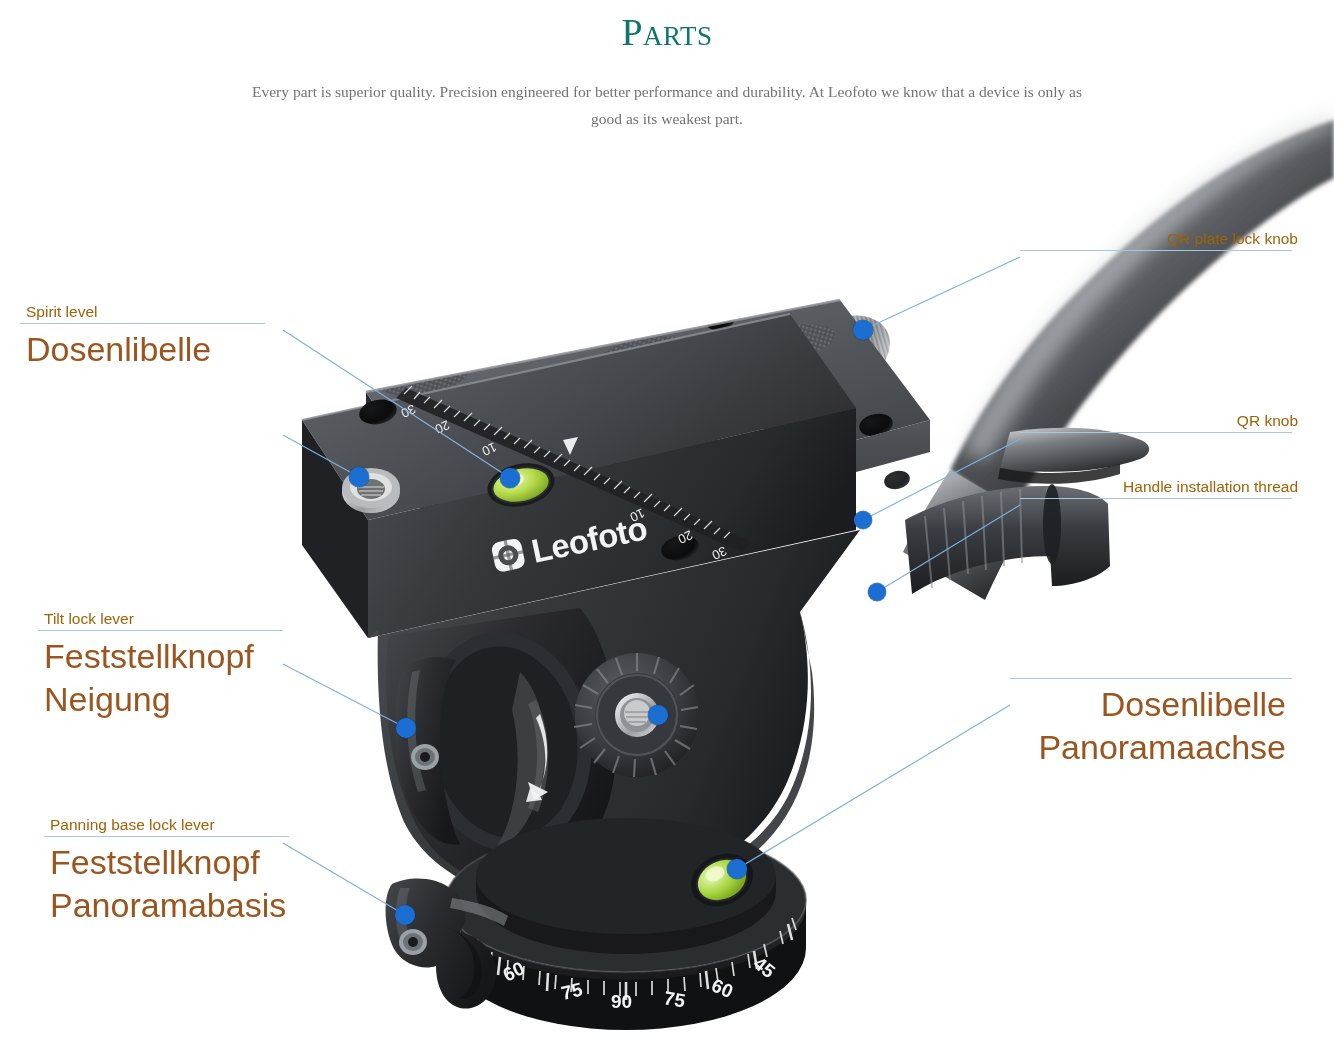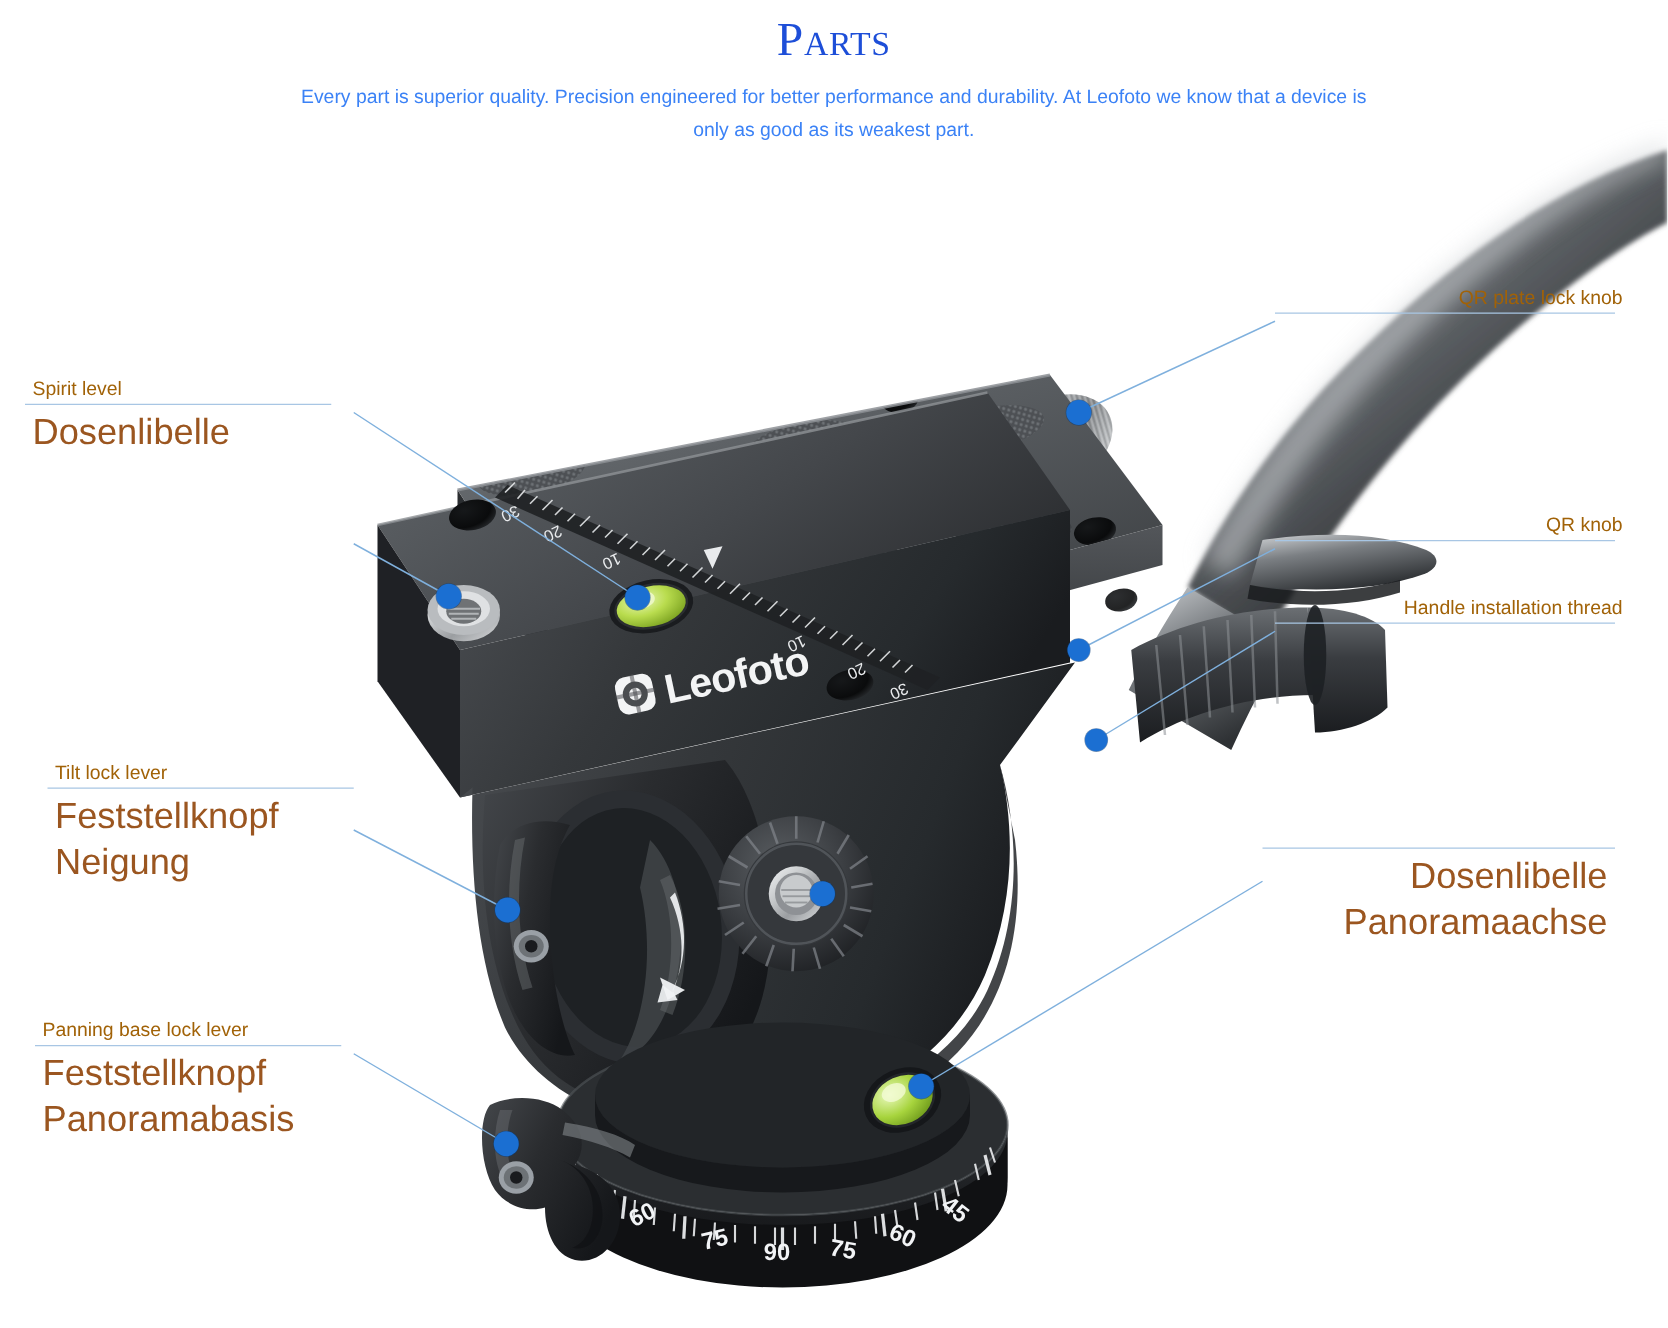--- a/index.html
+++ b/index.html
@@ -1,38 +1,38 @@
 <!DOCTYPE html>
 <html><head>
 <meta charset="utf-8">
 <style>
   html,body{margin:0;padding:0;background:#ffffff;}
   body{width:1334px;height:1062px;position:relative;overflow:hidden;
        font-family:"Liberation Sans",sans-serif;-webkit-font-smoothing:antialiased;}
 
   
   #header{position:absolute;left:0;top:0;width:1334px;}
-  #page-title{font-family:"Liberation Serif",serif;font-size:38px;color:#1d4ed8;
+  #page-title{font-family:"Liberation Serif",serif;font-size:38px;color:#0f766e;
     text-align:center;margin:10px 0 0 0;letter-spacing:.5px;font-variant:small-caps;font-weight:400;}
-  #page-subtitle{width:860px;margin:10px auto 0 auto;text-align:center;
-    font-size:15.5px;color:#3b82f6;line-height:1.75;font-weight:400;}
+  #page-subtitle{width:860px;margin:24px auto 0 auto;text-align:center;
+    font-size:15.5px;color:#737373;line-height:1.75;font-weight:400;font-family:Liberation Serif, serif;}
 
   
   #photo-stage{position:absolute;left:0;top:0;width:1334px;height:1062px;}
   #photo-svg{position:absolute;left:0;top:0;}
 
   
   #annotations{position:absolute;left:0;top:0;width:1334px;height:1062px;}
   #leader-svg{position:absolute;left:0;top:0;}
 
   .callout{position:absolute;}
   .callout .en{font-size:15.5px;color:#a16207;white-space:nowrap;line-height:1.1;
     padding:0 6px 3px 6px;}
   .callout .rule{height:0;border-top:1.3px solid #a8c6e4;}
-  .callout .de{font-size:29px;color:#9b5620;line-height:1.26;white-space:nowrap;
+  .callout .de{font-size:34px;color:#9b5620;line-height:1.26;white-space:nowrap;
     padding:4px 0 0 6px;font-weight:400;}
   .callout.right .en{text-align:right;}
   .callout.right .de{text-align:right;padding:4px 6px 0 0;}
 
   .dot{position:absolute;width:20px;height:20px;border-radius:50%;
     background:#1b6fd2;box-shadow:0 0 0 .5px rgba(10,60,120,.55);}
   .dot.sm{width:18px;height:18px;}
 </style>
 </head>
 <body>
@@ -503,21 +503,21 @@
   </div>
 
 
   <div class="callout left" style="left:38px;top:610px;">
     <div class="en">Tilt lock lever</div>
     <div class="rule" style="width:245px"></div>
     <div class="de" style="white-space:pre-line">Feststellknopf
 Neigung</div>
   </div>
 
-  <div class="callout left" style="left:28px;top:816px;">
+  <div class="callout left" style="left:44px;top:816px;">
     <div class="en">Panning base lock lever</div>
     <div class="rule" style="width:245px"></div>
     <div class="de" style="white-space:pre-line">Feststellknopf
 Panoramabasis</div>
   </div>
 
   <div class="callout right" style="left:1020px;top:230px;">
     <div class="en" style="width:272px">QR plate lock knob</div>
     <div class="rule" style="width:272px"></div>
   </div>

